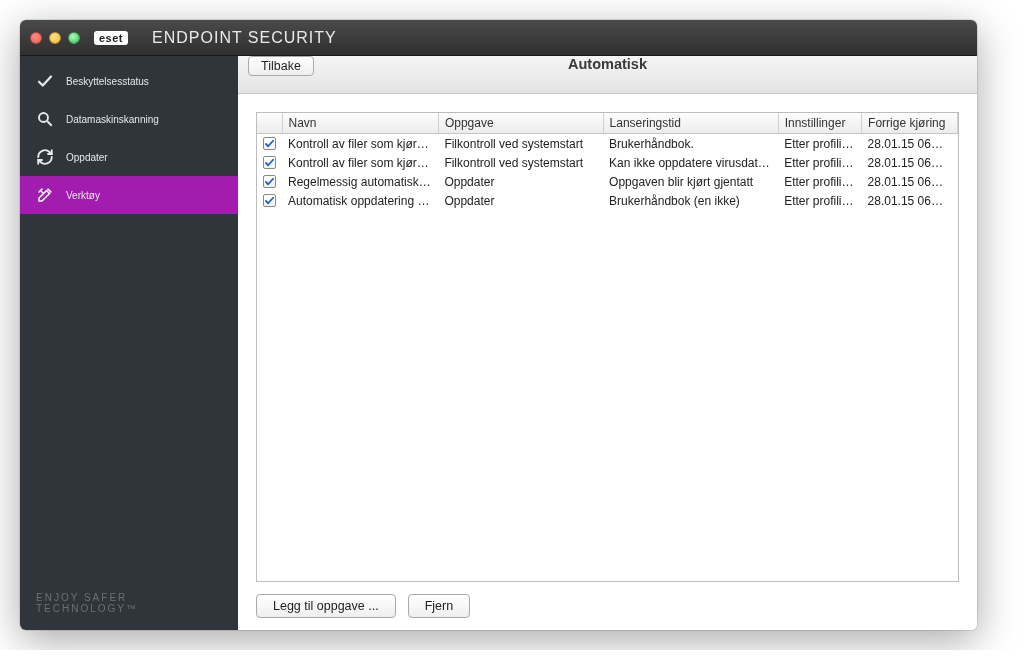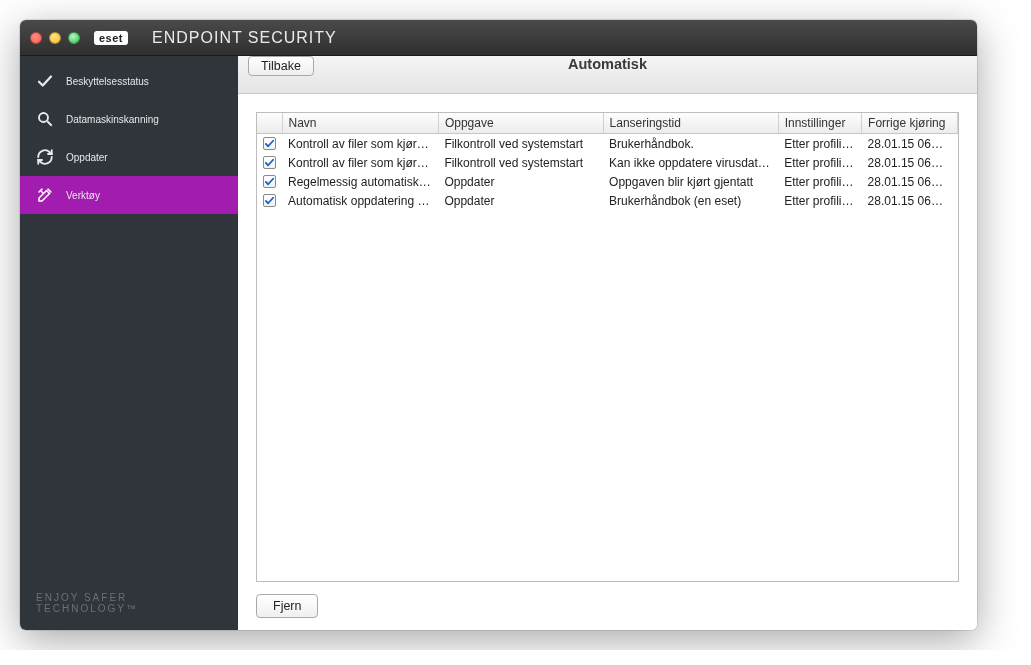--- a/index.html
+++ b/index.html
@@ -263,26 +263,27 @@
                   <td>28.01.15 06…</td>
                 </tr>
                 <tr>
                   <td><span class="chk">
                       <svg viewBox="0 0 24 24" fill="none" stroke="#1862c9" stroke-width="4" stroke-linecap="round" stroke-linejoin="round">
                         <polyline points="4 13 9 18 20 6"></polyline>
                       </svg>
                     </span></td>
                   <td>Automatisk oppdatering etter brukerpålogging</td>
                   <td>Oppdater</td>
-                  <td>Brukerhåndbok (en eset)</td>
+                  <td>Brukerhåndbok (en ikke)</td>
                   <td>Etter profilinnlasting</td>
                   <td>28.01.15 06…</td>
                 </tr>
               </tbody>
           </table>
         </div>
         <div class="bottom-bar">
+          <button class="btn">Legg til oppgave ...</button>
           <button class="btn">Fjern</button>
         </div>
       </div>
     </main>
   </div>
 </div>
 
 </body></html>

